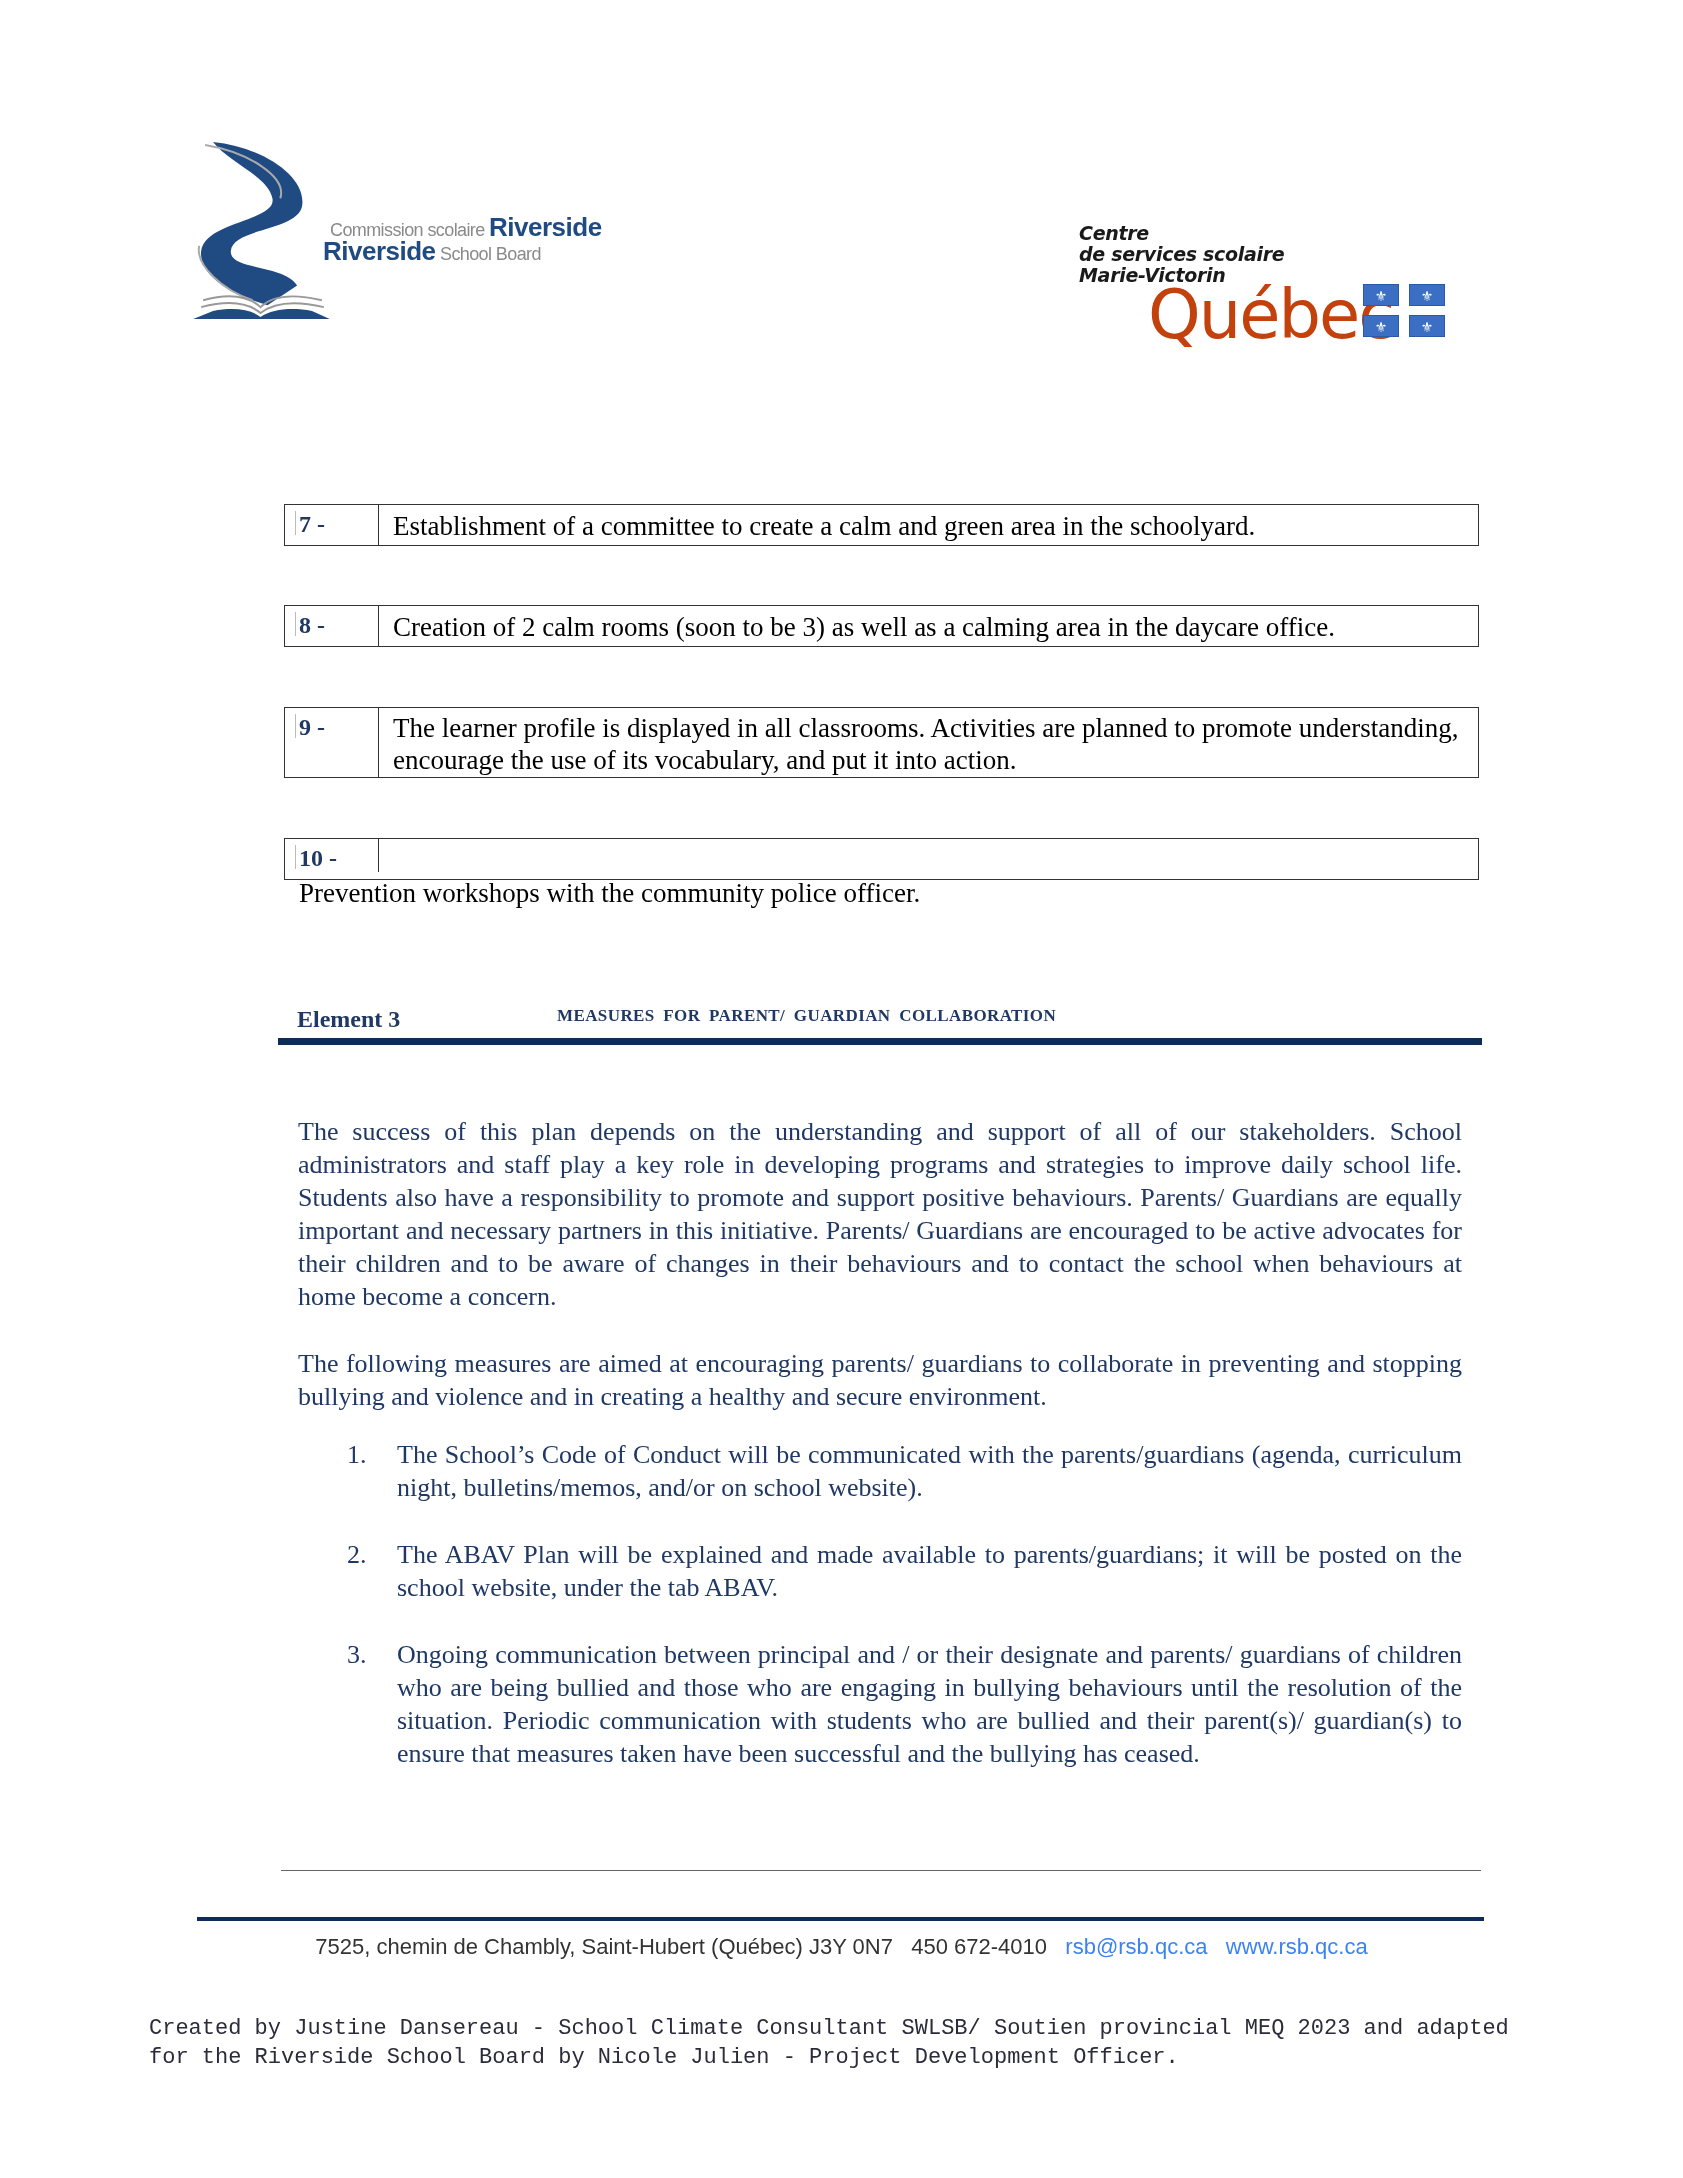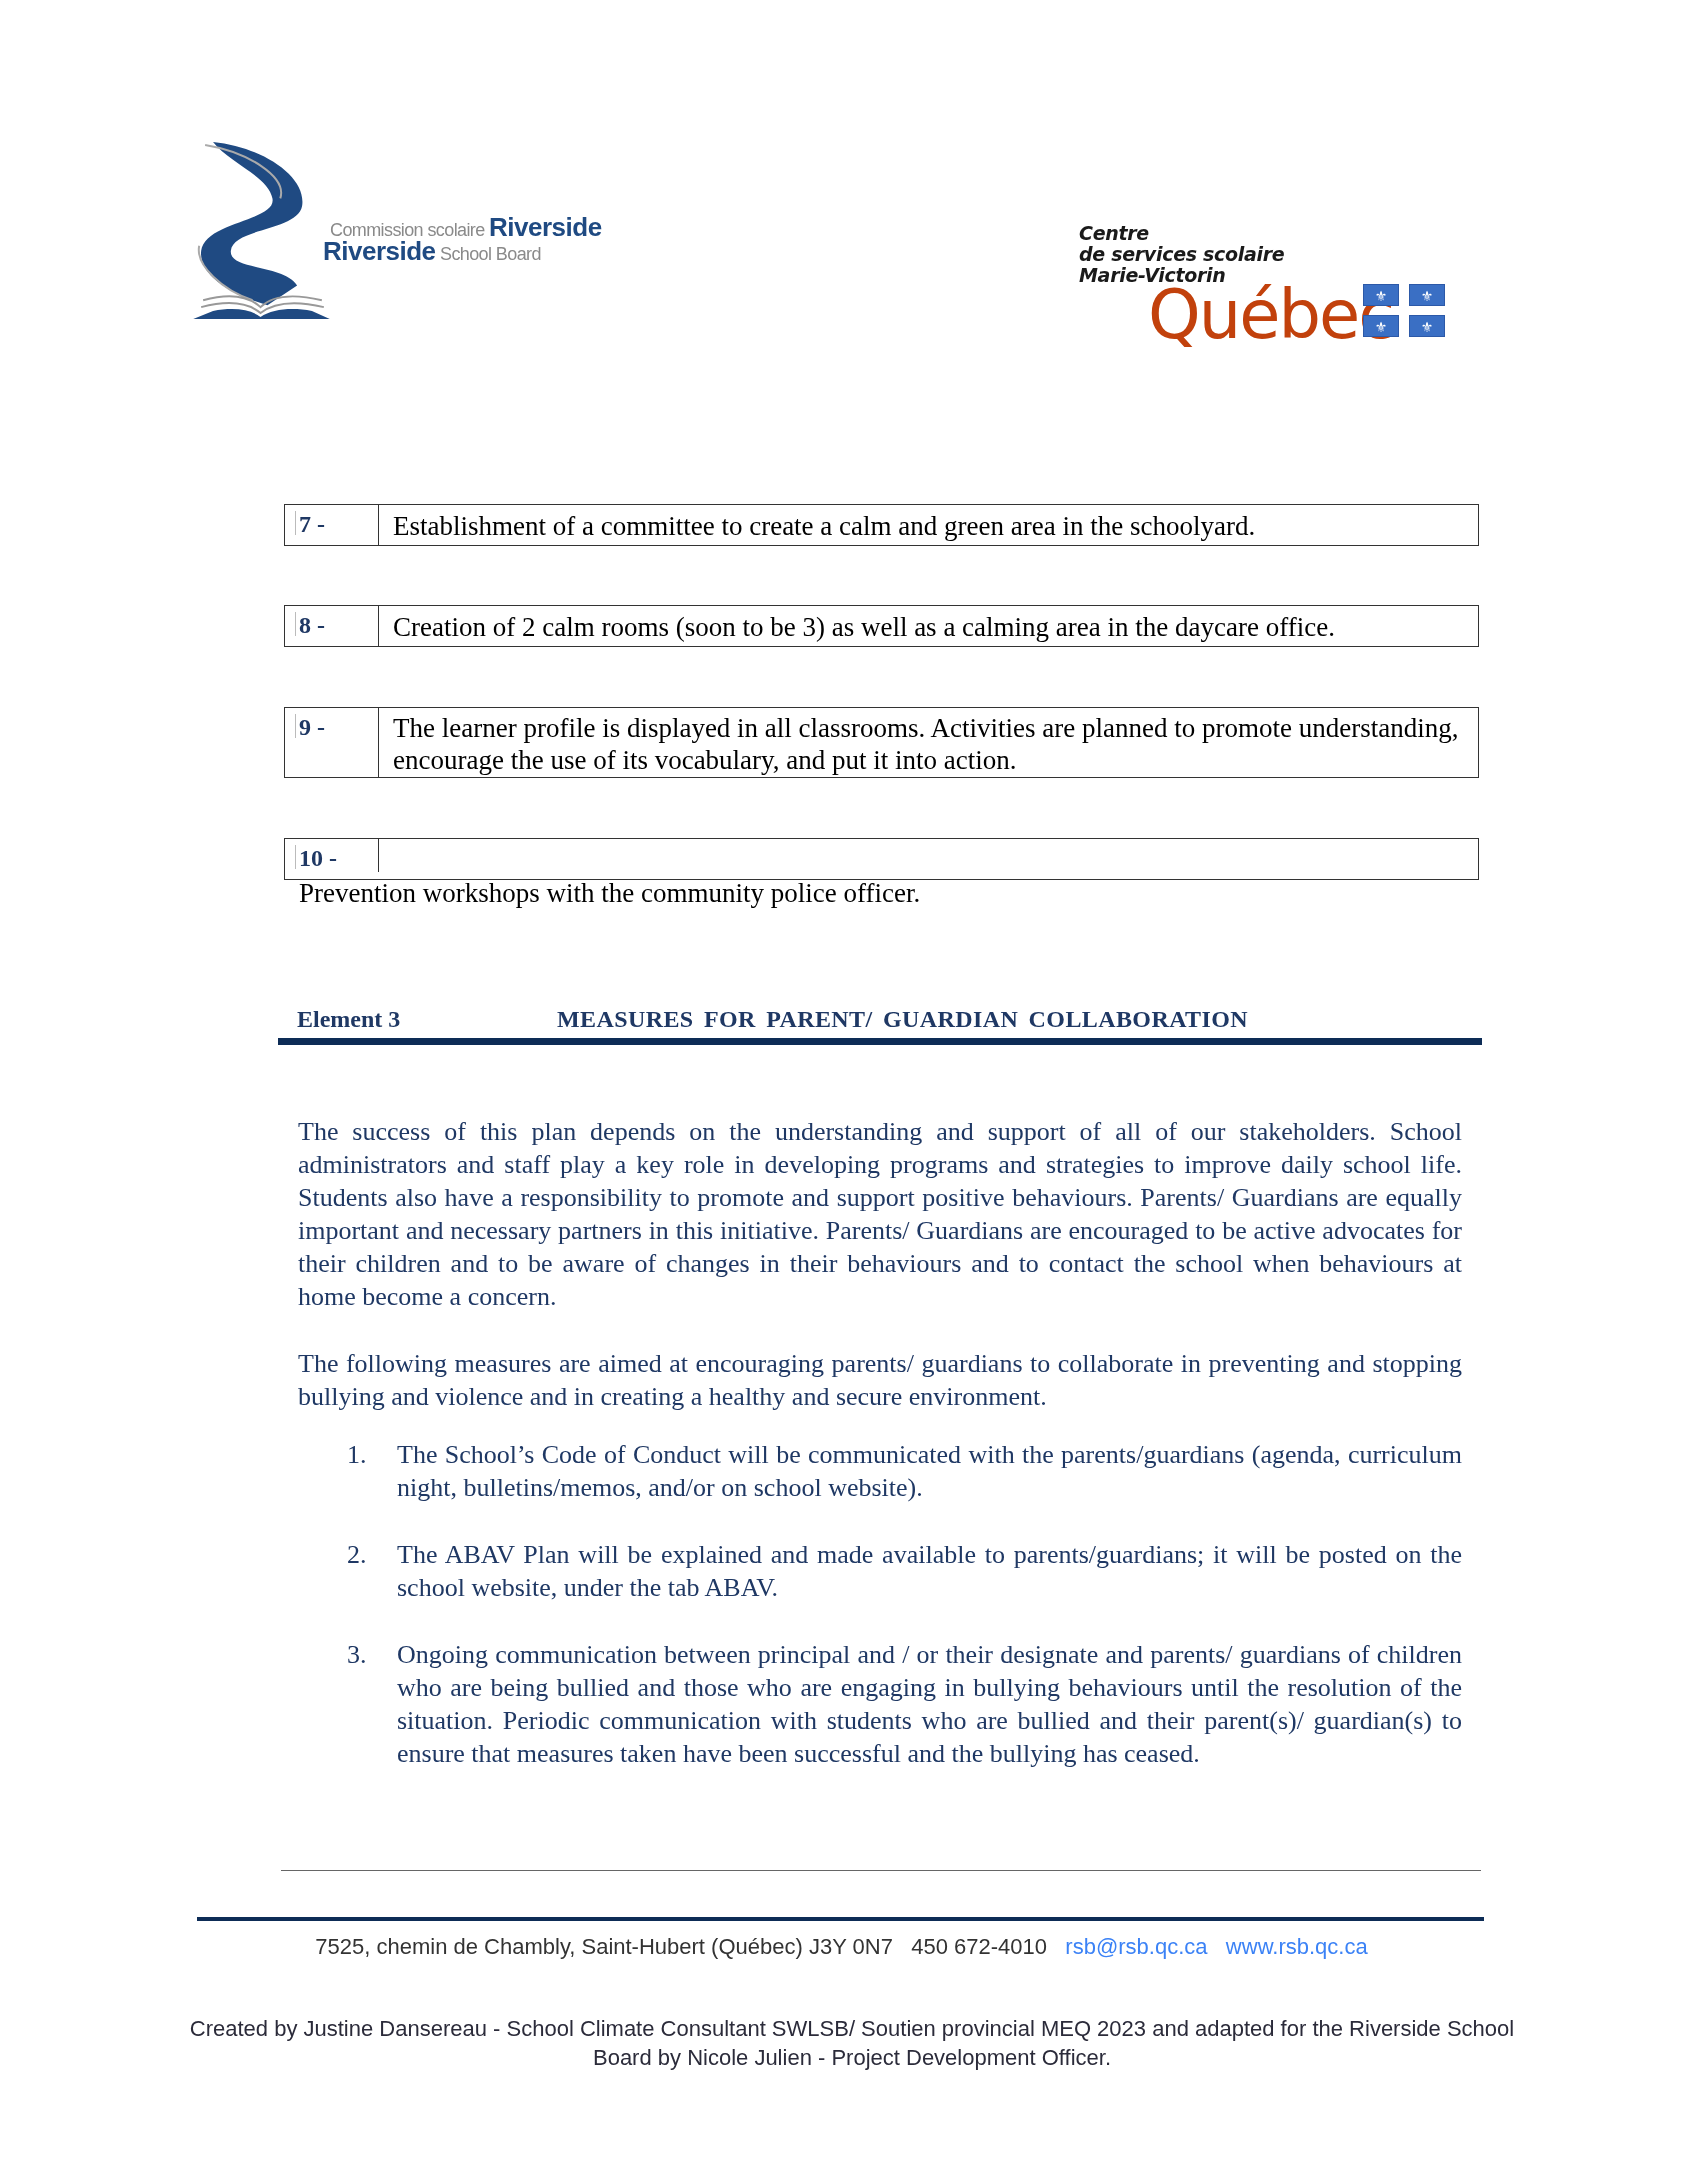--- a/index.html
+++ b/index.html
@@ -22,34 +22,34 @@
   .qc-flag { background:#3a6fc4; border:1px solid #2c59a8; position:relative; color:#fff; font-size:14px; line-height:22px; text-align:center; font-family:"DejaVu Sans", sans-serif; }
 
   
   .box { position:absolute; left:284px; width:1195px; border:1.5px solid #333; box-sizing:border-box; display:flex; }
   .box .num { width:94px; border-right:1.5px solid #333; box-sizing:border-box; padding:6px 0 0 14px; font-weight:bold; color:#1f3864; font-size:24px; position:relative; }
   .box .num::before { content:""; position:absolute; left:10px; top:6px; width:1px; height:24px; background:#bbb; }
   .box .txt { flex:1; padding:4px 12px 4px 14px; font-size:27px; line-height:34px; color:#000; }
 
   
   .el-head { position:absolute; left:297px; top:1006px; font-weight:bold; color:#1f3864; font-size:24px; }
-  .el-title { position:absolute; left:557px; top:1006px; font-weight:bold; color:#1f3864; font-size:24px; letter-spacing:0.4px; word-spacing:4px; }
+  .el-title { position:absolute; left:557px; top:1006px; font-weight:bold; color:#1f3864; font-size:17px; letter-spacing:0.4px; word-spacing:4px; }
   .el-bar { position:absolute; left:278px; top:1038px; width:1204px; height:7px; background:#0d2c56; }
 
   .para { position:absolute; left:298px; width:1164px; font-size:26px; line-height:33px; color:#1f3864; text-align:justify;margin-top:8px; }
   .list-item { position:absolute; left:347px; width:1115px; font-size:26px; line-height:33px; color:#1f3864; display:flex; text-align:justify; }
   .list-item .li-num { width:50px; flex:none; }
   .list-item .li-text { flex:1; }
 
   .rule-thin { position:absolute; left:281px; top:1870px; width:1200px; height:1px; background:#666; }
   .rule-thick { position:absolute; left:197px; top:1917px; width:1287px; height:4px; background:#0d2c56; }
 
   .footer-addr { position:absolute; left:0; width:1683px; top:1934px; text-align:center; font-family:"Liberation Sans", sans-serif; font-size:22px; color:#333; white-space:pre; }
   .footer-addr a { color:#3b82f6; }
-  .credits { position:absolute; left:159px; width:1386px; top:2014px; text-align:center; font-family:Liberation Sans, sans-serif; font-size:22px; line-height:29px; color:#2b2b3a; }
+  .credits { position:absolute; left:149px; width:1386px; top:2014px; text-align:left; font-family:Liberation Mono, monospace; font-size:22px; line-height:29px; color:#2b2b3a; }
 </style>
 </head>
 <body>
 
 <div class="logo-riverside">
   <svg width="139" height="183" viewBox="0 0 140 185" style="position:absolute;left:0;top:0;">
     <path d="M20 5 C70 10, 115 40, 110 70 C105 95, 40 92, 38 115 C36 135, 90 128, 105 150 L75 170 C40 160, 5 140, 8 115 C12 85, 85 85, 80 62 C76 40, 35 25, 20 5 Z" fill="#1f4a82"></path>
     <path d="M12 8 C55 15, 95 40, 88 62" stroke="#aaa" stroke-width="2" fill="none"></path>
     <path d="M6 110 C2 130, 30 155, 60 165" stroke="#aaa" stroke-width="2" fill="none"></path>
     <path d="M10 165 C35 158, 55 160, 68 172 C80 160, 100 158, 130 165" stroke="#999" stroke-width="2" fill="none"></path>

